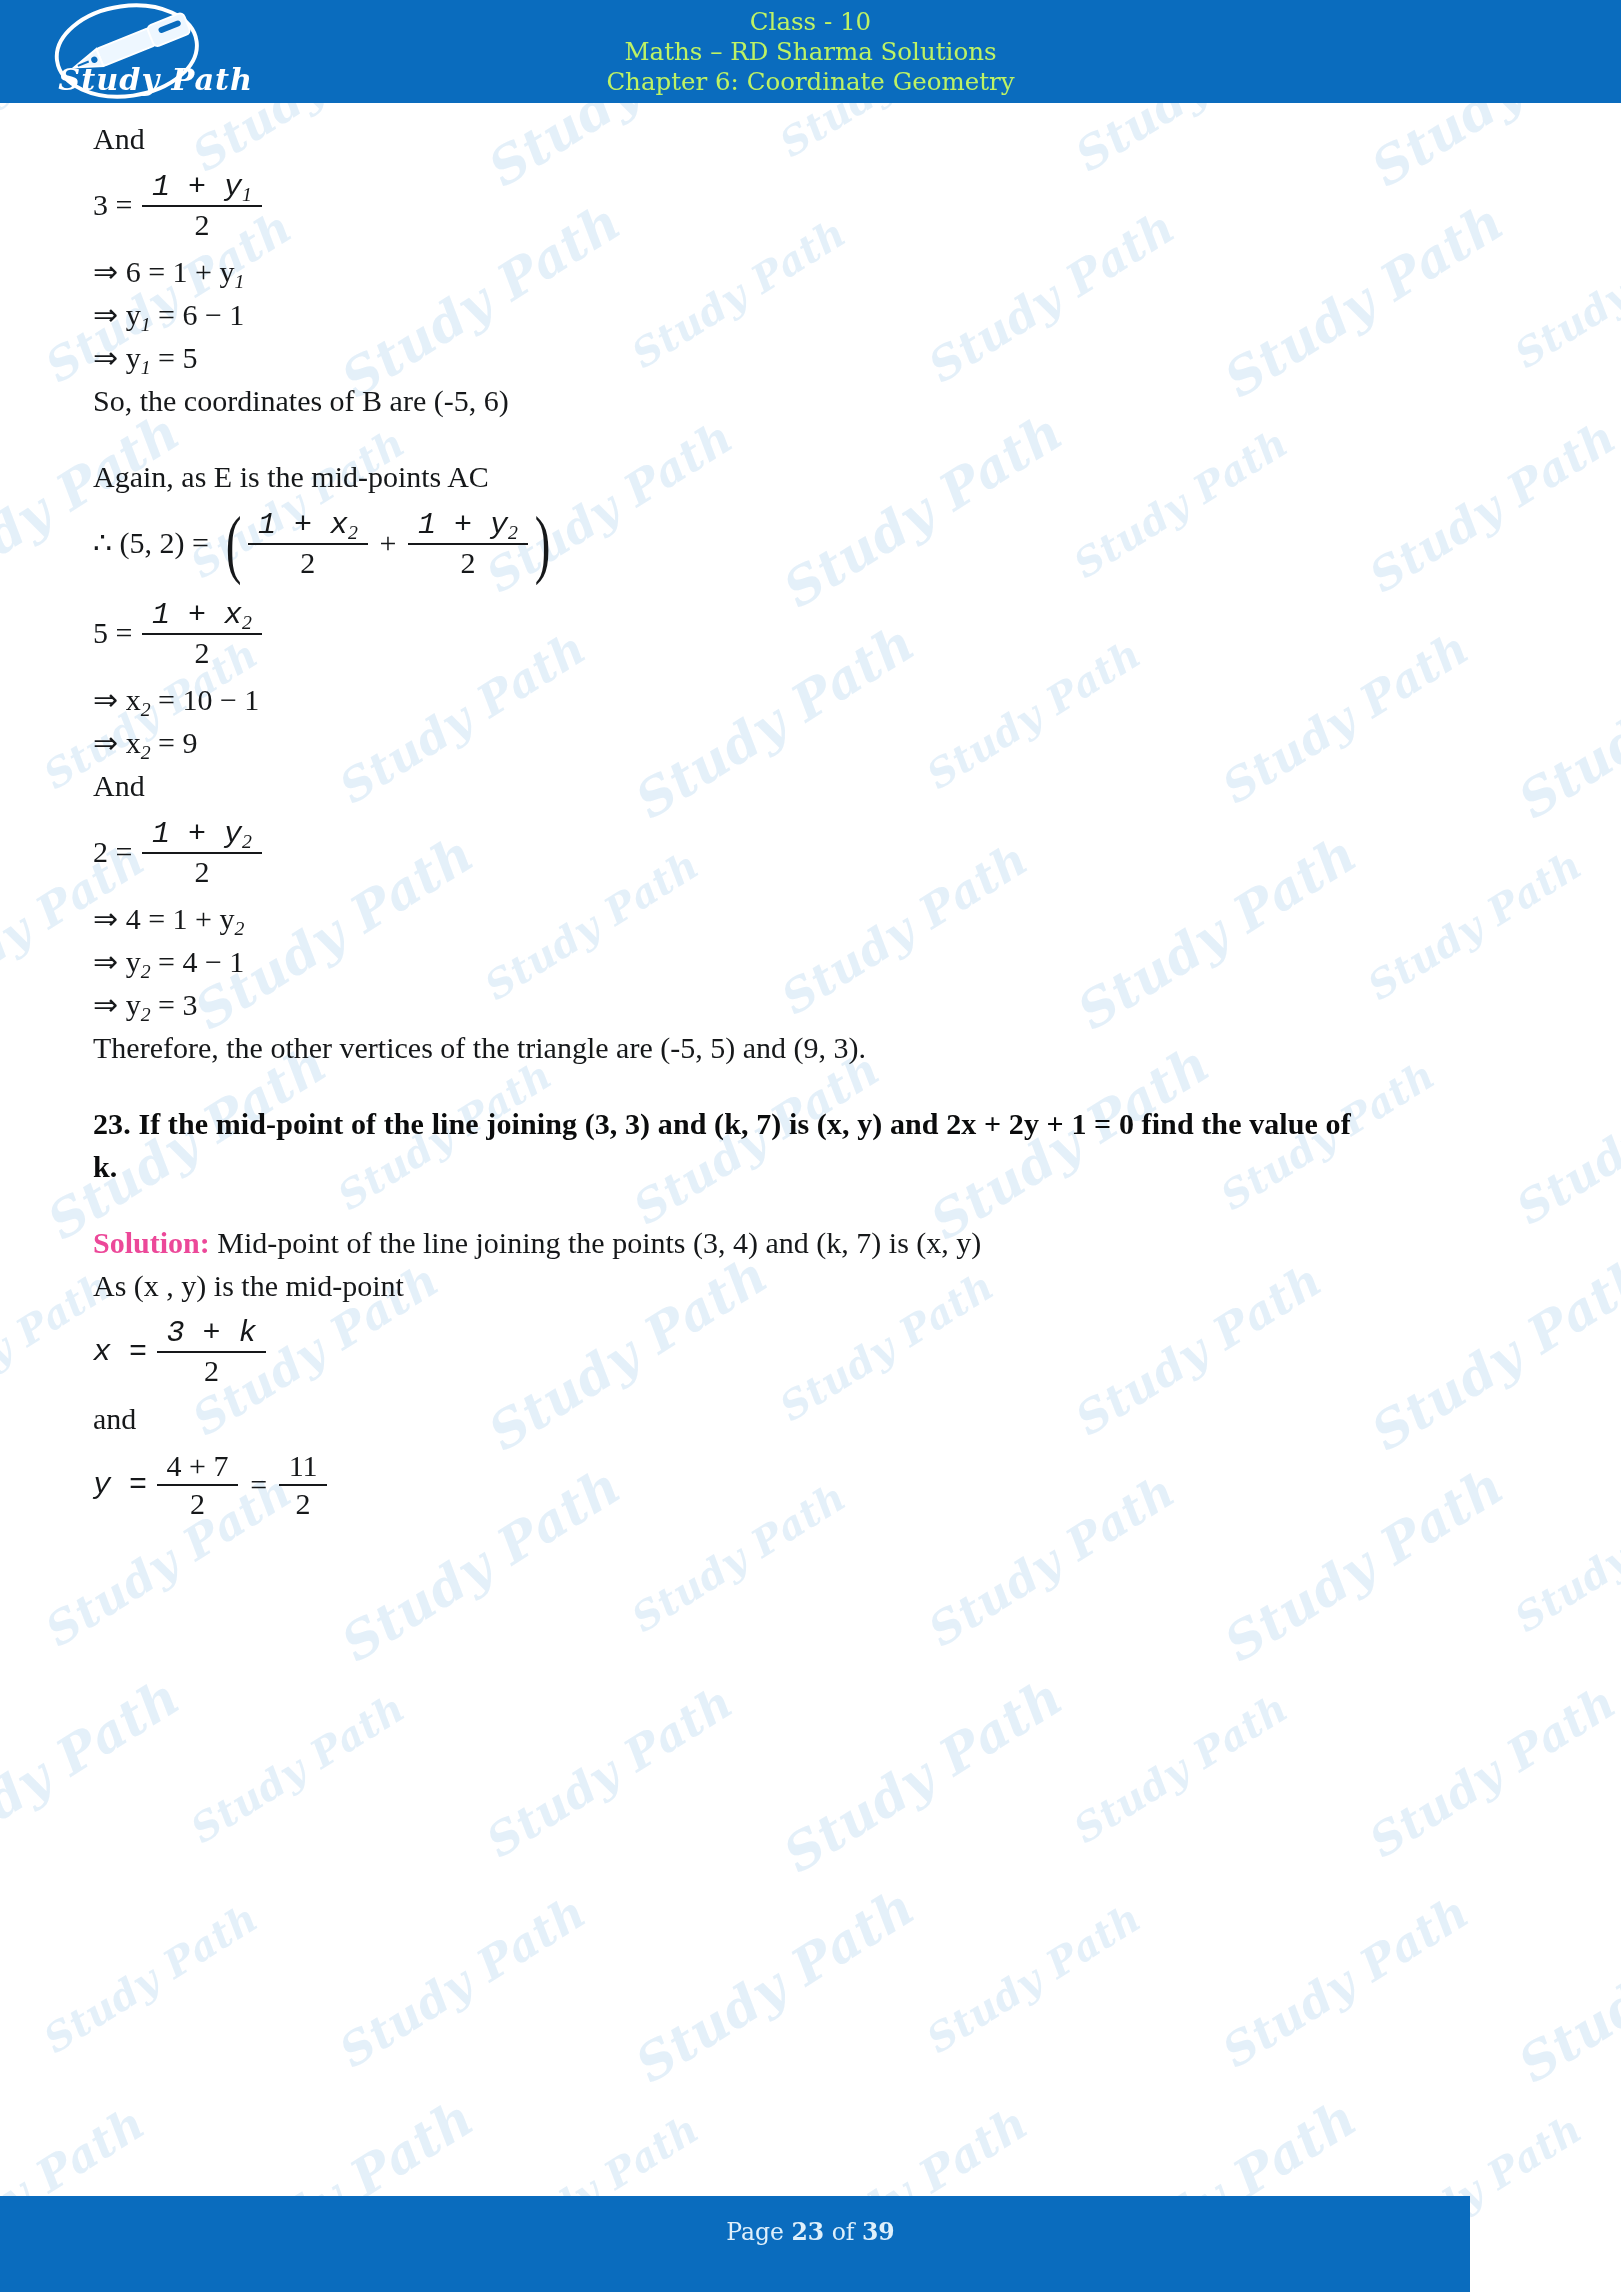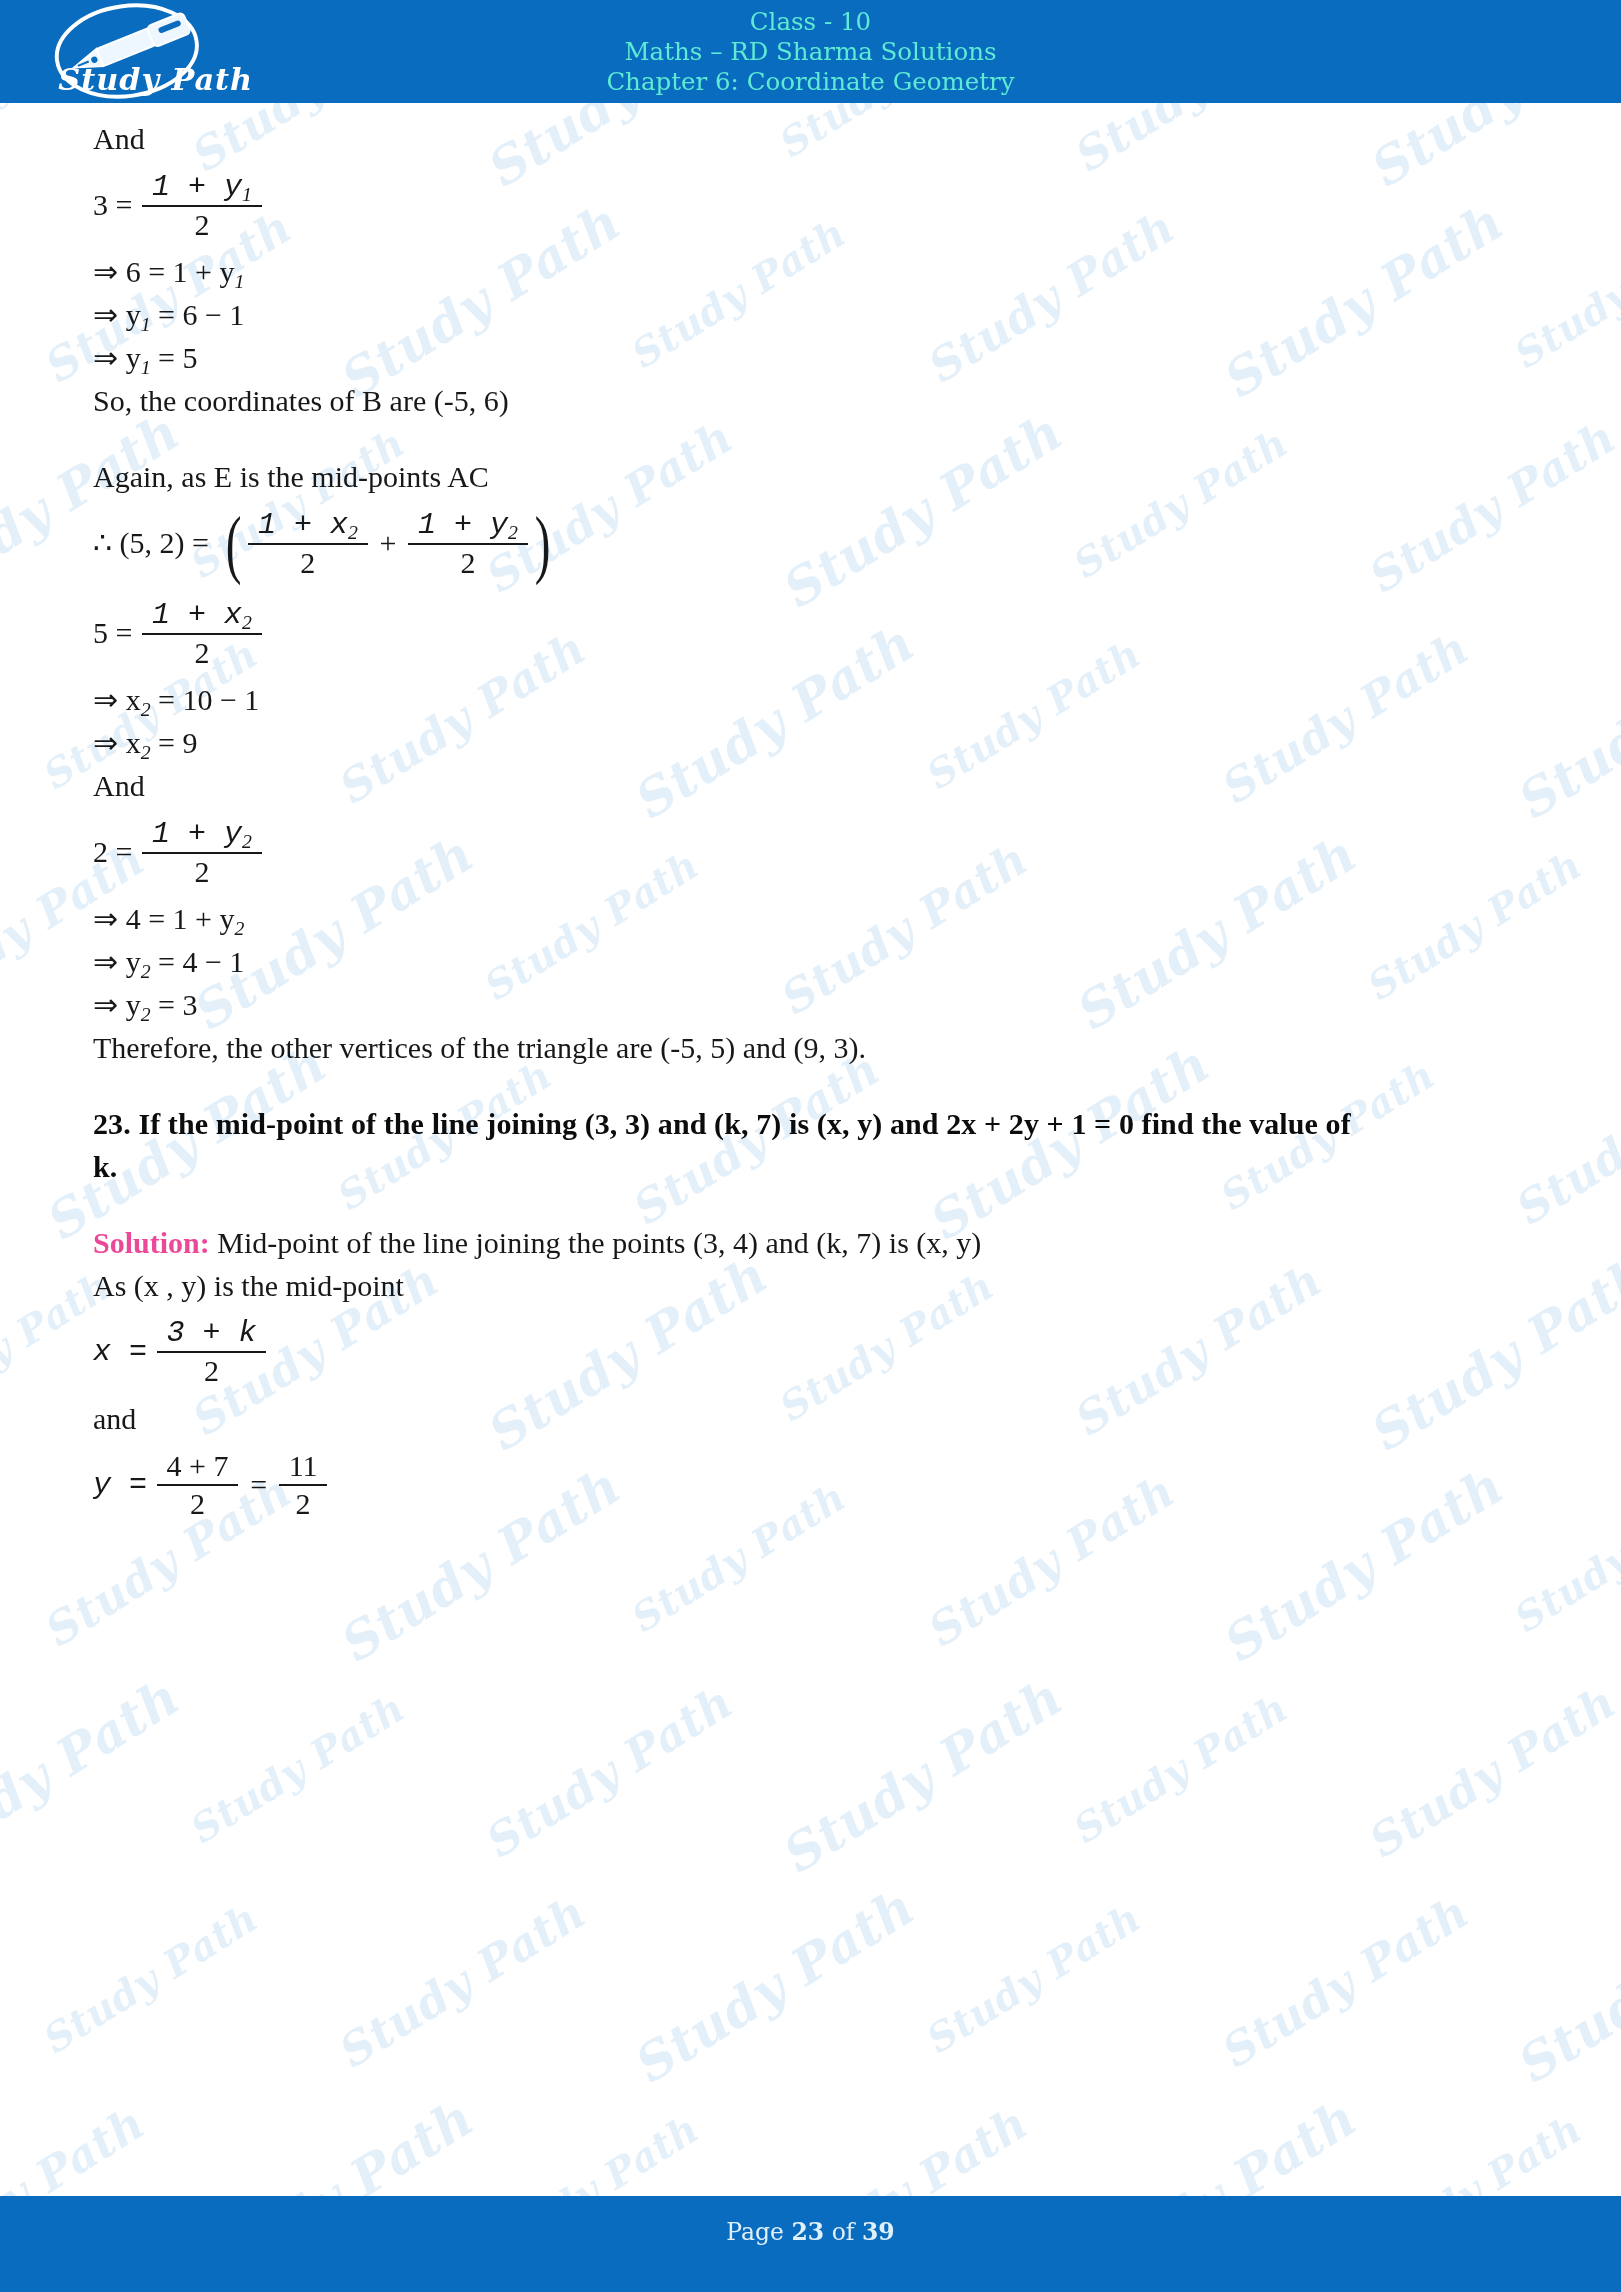--- a/index.html
+++ b/index.html
@@ -47,21 +47,21 @@
   }
   #logo svg { display:block; }
   #header-titles {
     position:absolute; left:0; top:0;
     width:1621px; height:103px;
     display:flex; flex-direction:column;
     align-items:center; justify-content:center;
     gap:1px;
   }
   .hdr-line {
-    color:#5eead4;
+    color:#bef264;
     font-family:"DejaVu Serif", serif;
     font-size:24.5px;
     line-height:29px;
     white-space:nowrap;
   }
 
   
   #content {
     position:absolute;
     left:0; top:103px;
@@ -133,21 +133,21 @@
     line-height:1;
     font-family:"Liberation Serif", serif;
     display:inline-block;
     transform:scaleX(.62);
     padding:0 2px;
   }
 
   
   #footer {
     position:absolute; left:0; top:2196px;
-    width:1621px; height:97px;
+    width:1470px; height:97px;
     background:#0a6cbe;
     z-index:5;
   }
   #footer-text {
     position:absolute;
     top:21.6px; left:0; width:1621px;
     text-align:center;
     color:#dff0fb;
     font-family:"DejaVu Serif", serif;
     font-size:23.5px;

